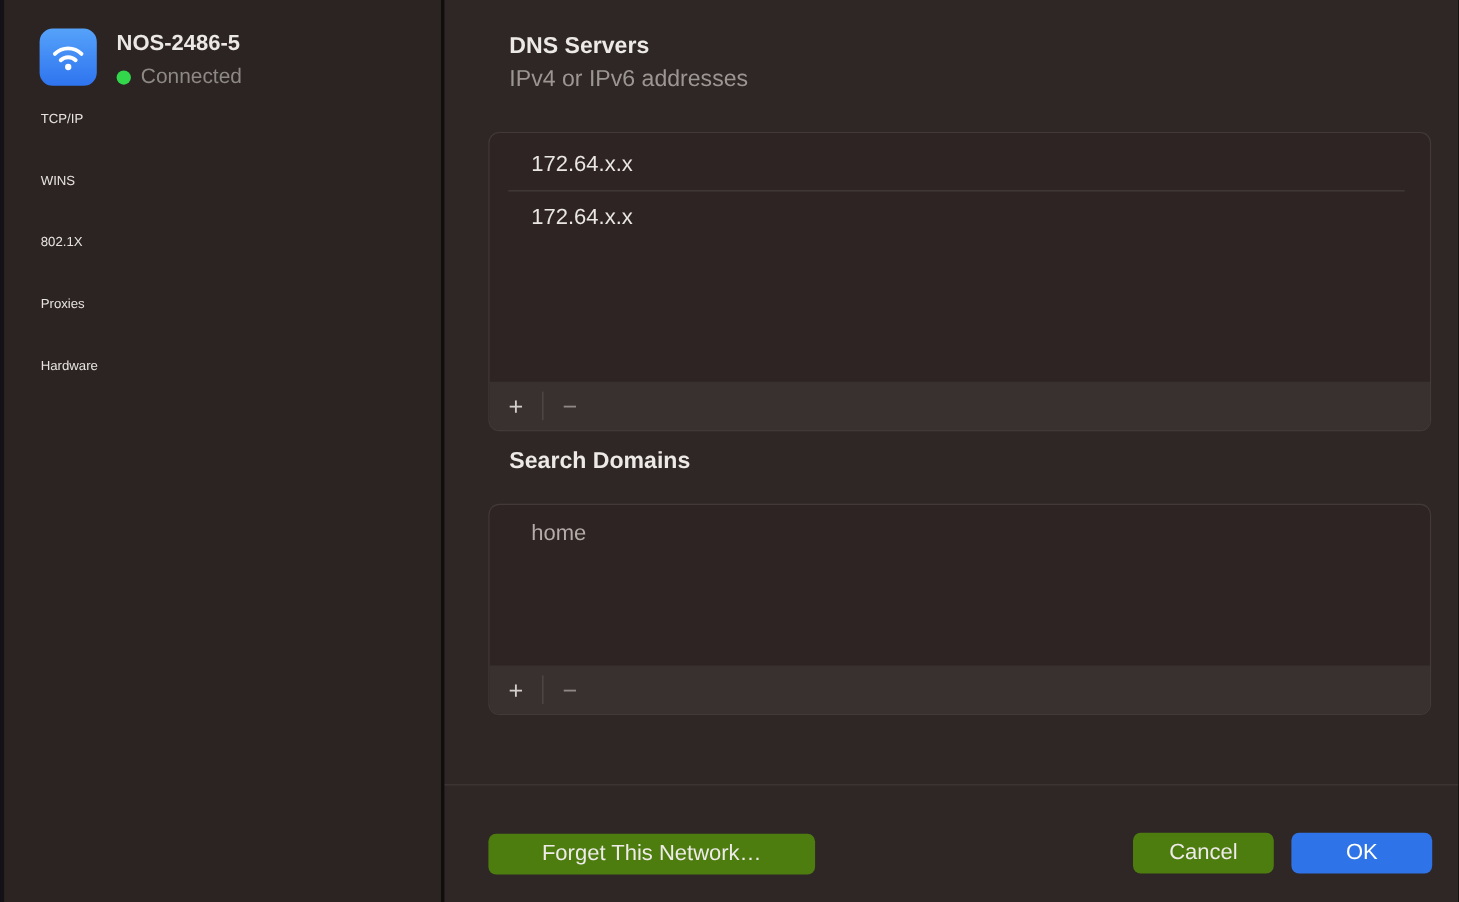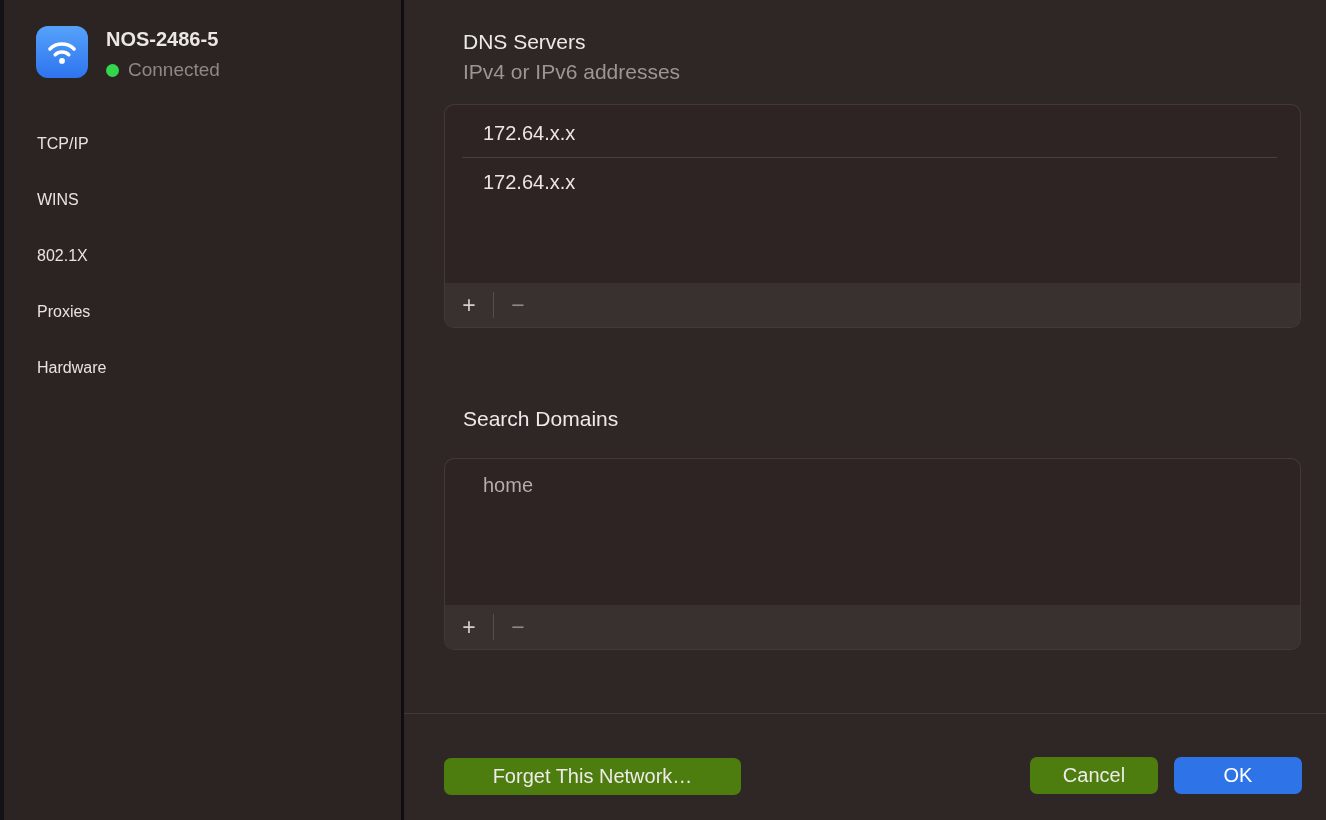--- a/index.html
+++ b/index.html
@@ -23,28 +23,28 @@
     display:flex; align-items:center; justify-content:center;
   }
   .net-name { position:absolute; left:70px; top:2px; white-space:nowrap;
     font-size:20px; font-weight:700; color:#ebe7e5; }
   .net-status { position:absolute; left:70px; top:33px; display:flex; align-items:center; white-space:nowrap; }
   .status-dot { width:13px; height:13px; border-radius:50%; background:var(--connected-green,#32d74b); margin-right:9px; }
   .status-label { font-size:19px; color:#8d8884; }
 
   .side-items { position:absolute; left:18px; top:101px; width:359px; }
   .side-item {
-    height:52px; margin-bottom:4px; border-radius:8px; display:flex; align-items:flex-end;
-    padding-left:15px; font-size:16px; color:#e7e3e1; cursor:default;
+    height:52px; margin-bottom:4px; border-radius:8px; display:flex; align-items:flex-start;
+    padding-left:15px; font-size:12px; color:#e7e3e1; cursor:default;
   }
   .side-item.selected { background:var(--selection-blue,#2263dd); color:#ffffff; }
 
   
   .main { position:absolute; left:404px; top:0; width:922px; height:820px; }
-  .section-title { position:absolute; left:59px; font-size:21px; font-weight:400; color:#ece9e7; }
+  .section-title { position:absolute; left:59px; font-size:21px; font-weight:700; color:#ece9e7; }
   .section-sub { position:absolute; left:59px; font-size:21px; color:#9c9692; }
 
   .listbox {
     position:absolute; left:40px; width:857px; border-radius:10px;
     background:#2d2423; border:1px solid rgba(255,255,255,0.10);
   }
   .rows { padding-top:4px; }
   .row { height:48px; display:flex; align-items:center; padding-left:38px; font-size:20px; color:#eae6e4; }
   .row.dim { color:#b3aca8; }
   .row-divider { height:1px; margin:0 23px 0 17px; background:rgba(255,255,255,0.13); }
@@ -108,21 +108,21 @@
     </div>
   </div>
 
   <div class="v-divider"></div>
 
   <div class="main">
 
     <div class="section-title" style="top:30px;">DNS Servers</div>
     <div class="section-sub" style="top:60px;">IPv4 or IPv6 addresses</div>
 
-    <div class="listbox" style="top:104px; height:224px;">
+    <div class="listbox" style="top:120px; height:272px;">
       <div class="rows">
         <div class="row">172.64.x.x</div>
         <div class="row-divider"></div>
         <div class="row">172.64.x.x</div>
       </div>
       <div class="list-toolbar">
         <div class="pm-btn">+</div>
         <div class="pm-sep"></div>
         <div class="pm-btn minus">−</div>
       </div>

